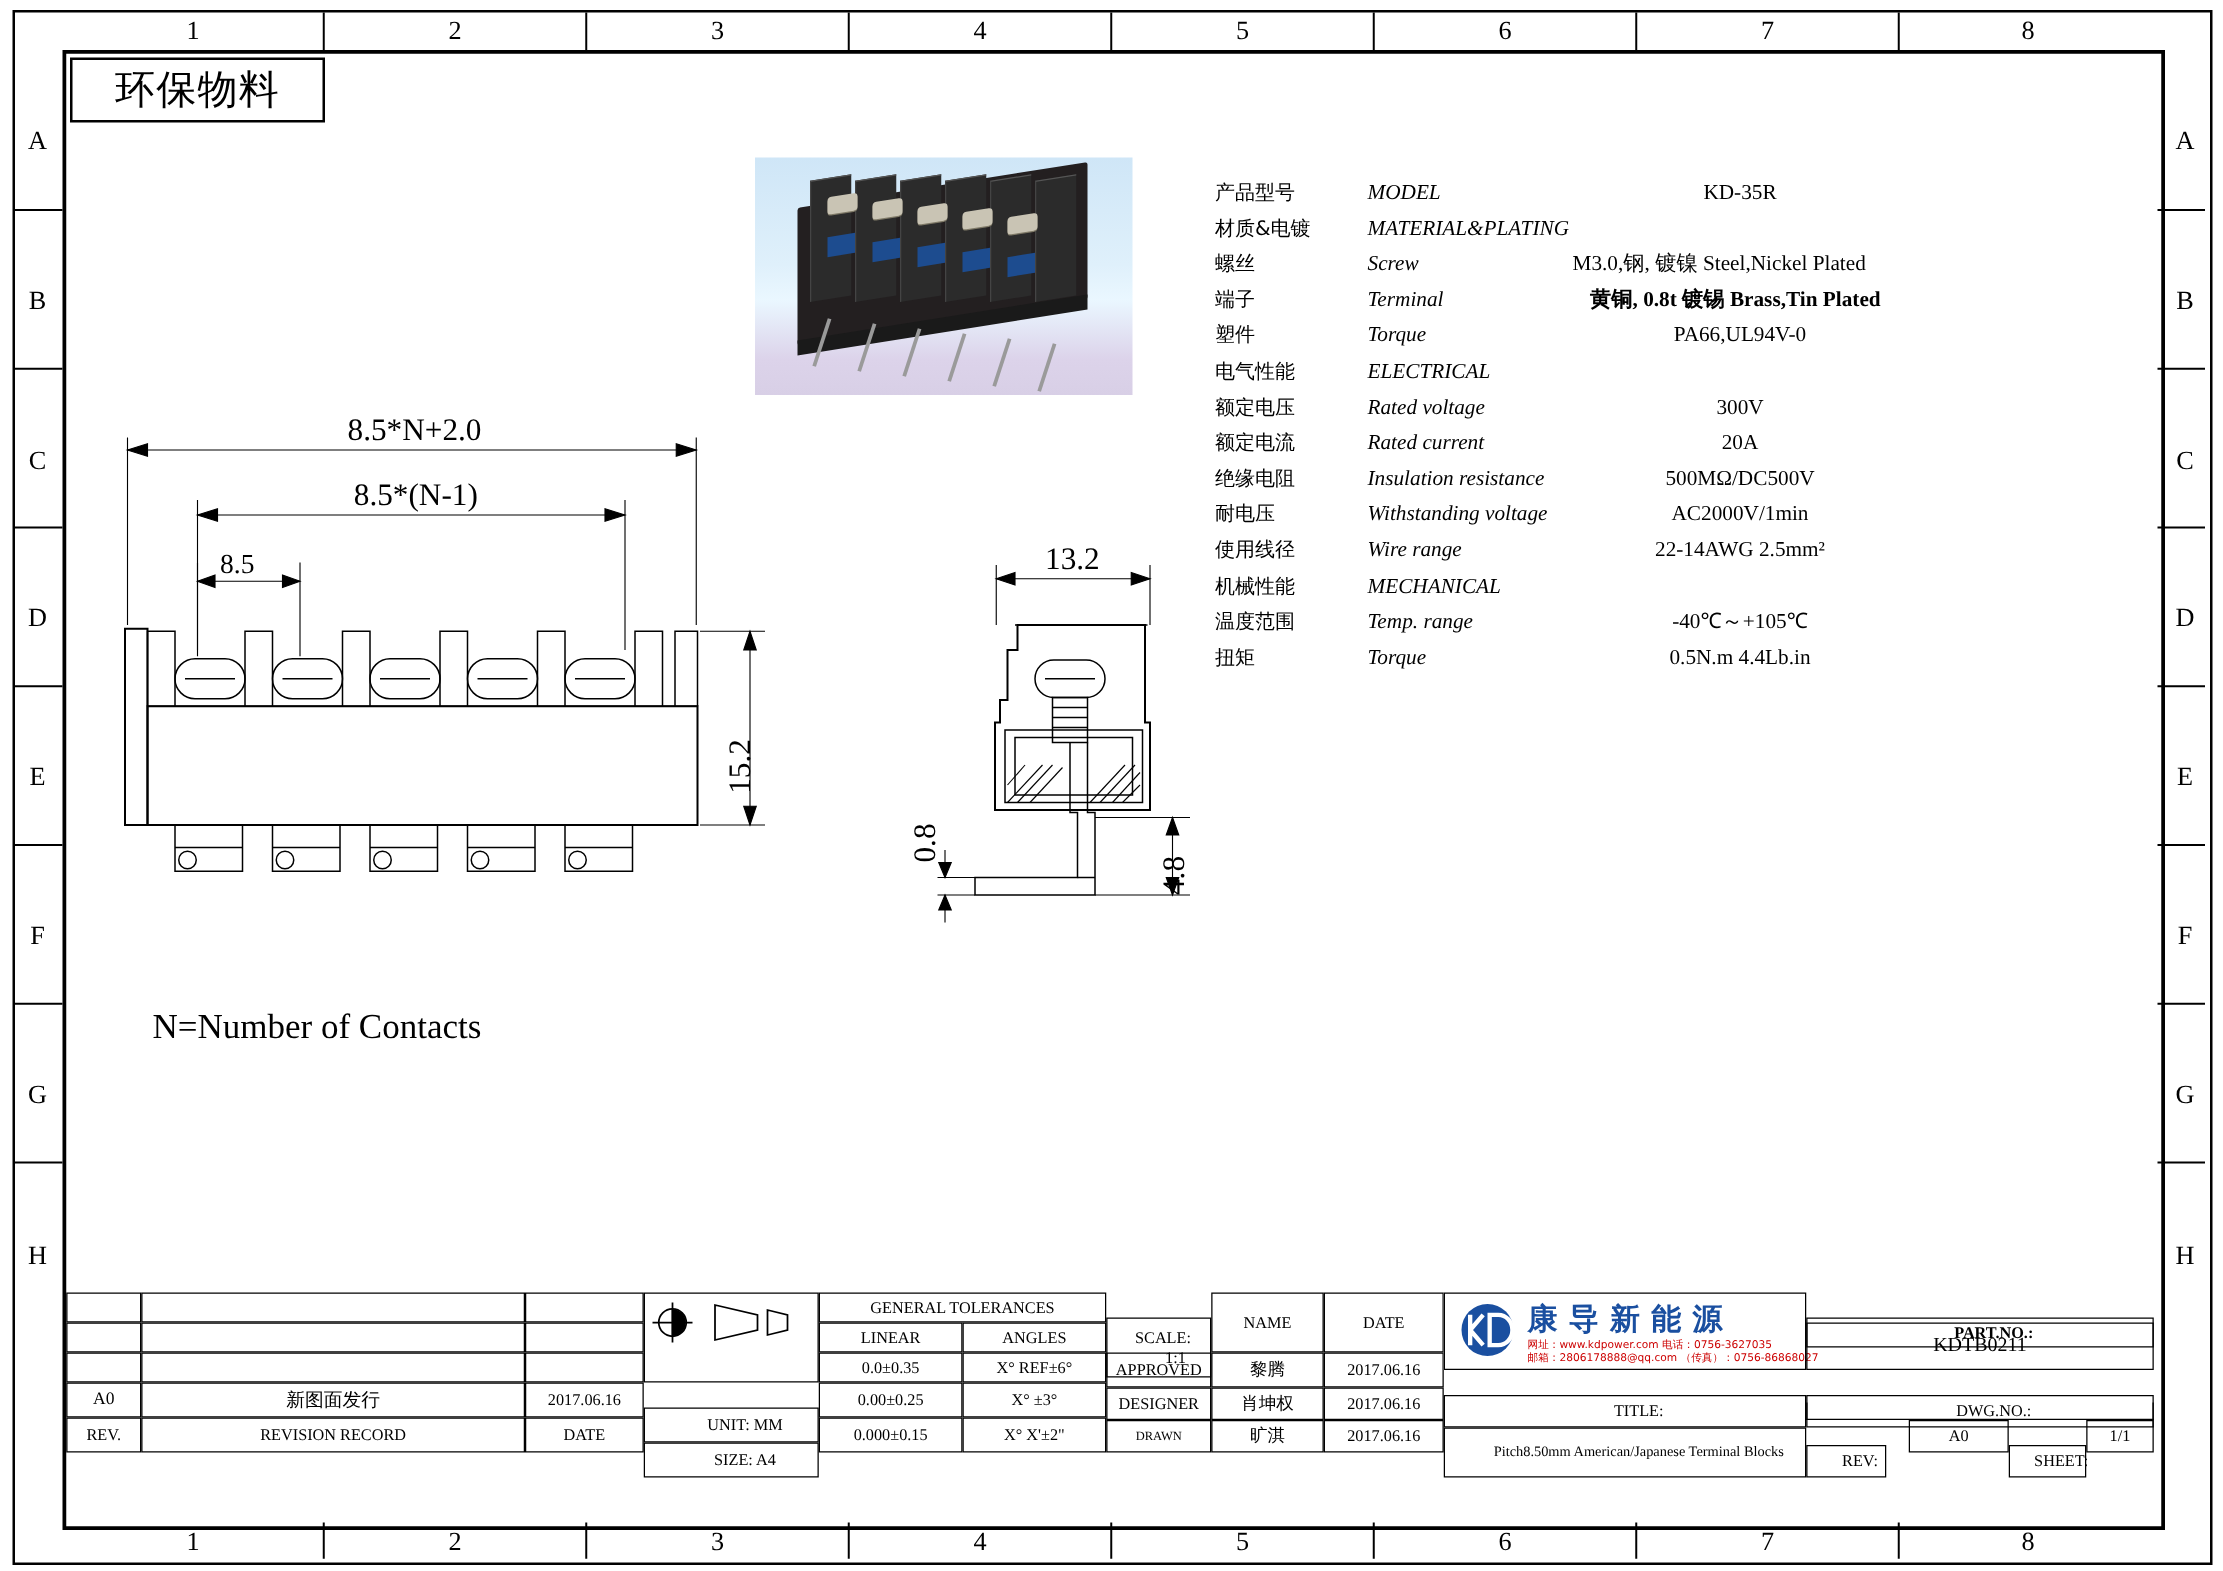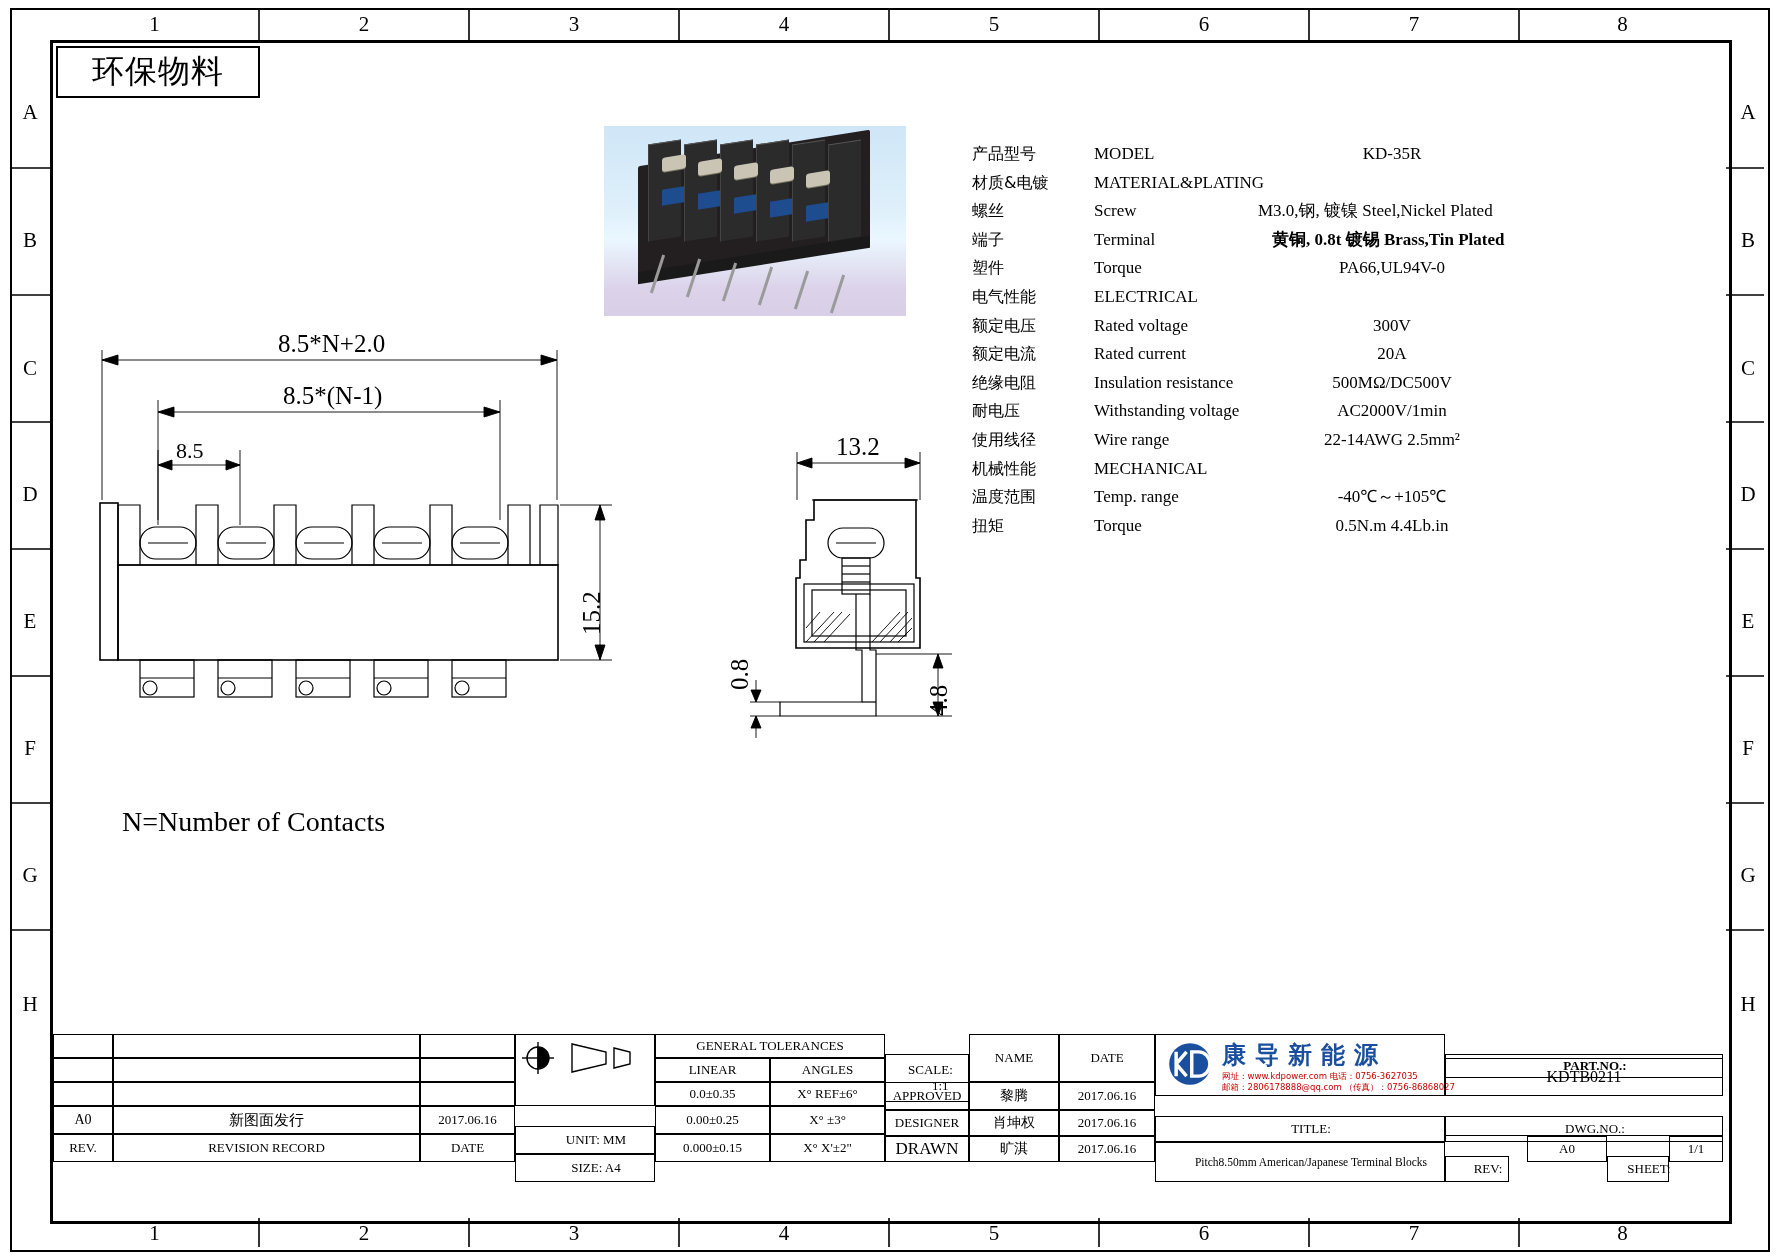--- a/index.html
+++ b/index.html
@@ -30,21 +30,21 @@
   .photo .scr{position:absolute;width:24px;height:14px;background:#c9c4b4;border-radius:3px;transform:skewY(-9deg);
          box-shadow:0 1px 0 #7d7866;}
   .photo .win{position:absolute;width:22px;height:16px;background:#1d4c8f;transform:skewY(-9deg);}
   .photo .pin{position:absolute;width:3px;height:40px;background:#9a9a9a;transform:rotate(18deg);}
   .photo .base{position:absolute;left:34px;top:128px;width:232px;height:12px;background:#1a1a1a;transform:skewY(-9deg);}
 
   
   .spec{position:absolute;left:972px;top:140px;width:540px;font-size:17px;line-height:28.6px;}
   .spec .row{position:relative;height:28.6px;white-space:nowrap;}
   .spec .c1{position:absolute;left:0;width:118px;font-family:"DejaVu Sans",sans-serif;font-size:16px;}
-  .spec .c2{position:absolute;left:122px;font-family:"Liberation Serif",serif;font-size:17px;}
+  .spec .c2{position:absolute;left:122px;font-family:"Liberation Serif",serif;font-size:17px;font-style:italic;}
   .spec .c3{position:absolute;left:300px;font-family:"Liberation Serif",serif;font-size:17px;}
   .spec .c3c{position:absolute;left:300px;width:240px;text-align:center;font-family:"Liberation Serif",serif;font-size:17px;}
 
   
   .note{position:absolute;left:122px;top:806px;font-size:28px;font-family:"Liberation Serif",serif;}
 
   svg{position:absolute;left:0;top:0;overflow:visible;}
   .ln{stroke:#000;stroke-width:1.2;fill:none;}
   .ln2{stroke:#000;stroke-width:1.6;fill:none;}
   .thin{stroke:#000;stroke-width:0.9;fill:none;}
@@ -430,21 +430,21 @@
     <div class="cell" style="left:1006px;top:0;width:96px;height:48px;font-size:13px;">DATE</div>
 
     <div class="cell" style="left:832px;top:48px;width:84px;height:28px;font-size:13px;">APPROVED</div>
     <div class="cell" style="left:916px;top:48px;width:90px;height:28px;font-family:'DejaVu Sans',sans-serif;font-size:14px;">黎腾</div>
     <div class="cell" style="left:1006px;top:48px;width:96px;height:28px;font-size:13px;">2017.06.16</div>
 
     <div class="cell" style="left:832px;top:76px;width:84px;height:26px;font-size:13px;">DESIGNER</div>
     <div class="cell" style="left:916px;top:76px;width:90px;height:26px;font-family:'DejaVu Sans',sans-serif;font-size:14px;">肖坤权</div>
     <div class="cell" style="left:1006px;top:76px;width:96px;height:26px;font-size:13px;">2017.06.16</div>
 
-    <div class="cell" style="left:832px;top:102px;width:84px;height:26px;font-size:17px;text-align:right;">DRAWN</div>
+    <div class="cell" style="left:832px;top:102px;width:84px;height:26px;font-size:10px;text-align:right;">DRAWN</div>
     <div class="cell" style="left:916px;top:102px;width:90px;height:26px;font-family:'DejaVu Sans',sans-serif;font-size:14px;">旷淇</div>
     <div class="cell" style="left:1006px;top:102px;width:96px;height:26px;font-size:13px;">2017.06.16</div>
 
     <div class="logo-box" style="left:1102px;top:0;width:290px;height:62px;">
       <svg class="kd-logo" viewBox="0 0 60 52">
         <circle cx="30" cy="26" r="24" fill="#1a4fa0"></circle>
         <path d="M14,12 L14,40 M14,26 L26,12 M14,26 L26,40" stroke="#fff" stroke-width="4" fill="none"></path>
         <path d="M32,12 L40,12 A13,14 0 0 1 40,40 L32,40 Z" stroke="#fff" stroke-width="4" fill="none"></path>
       </svg>
       <div class="brand">康导新能源</div>

